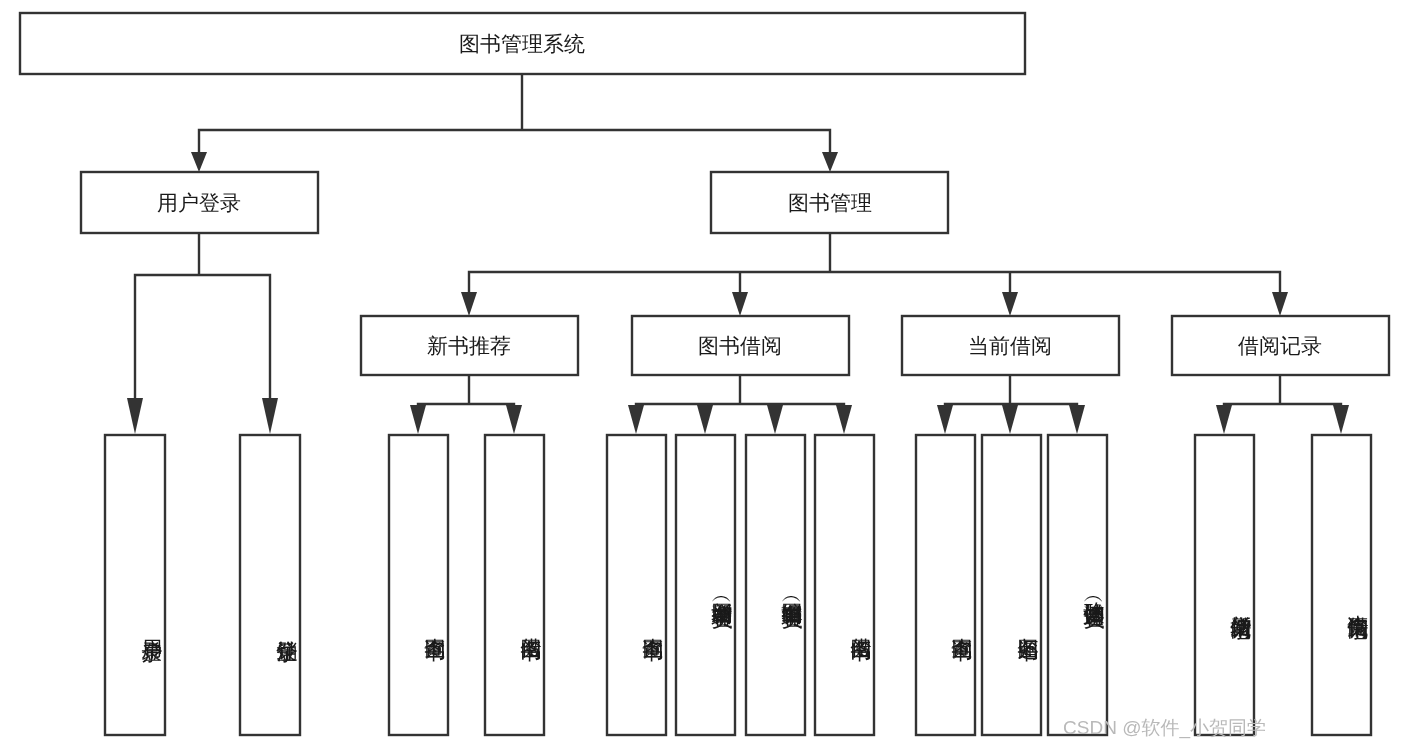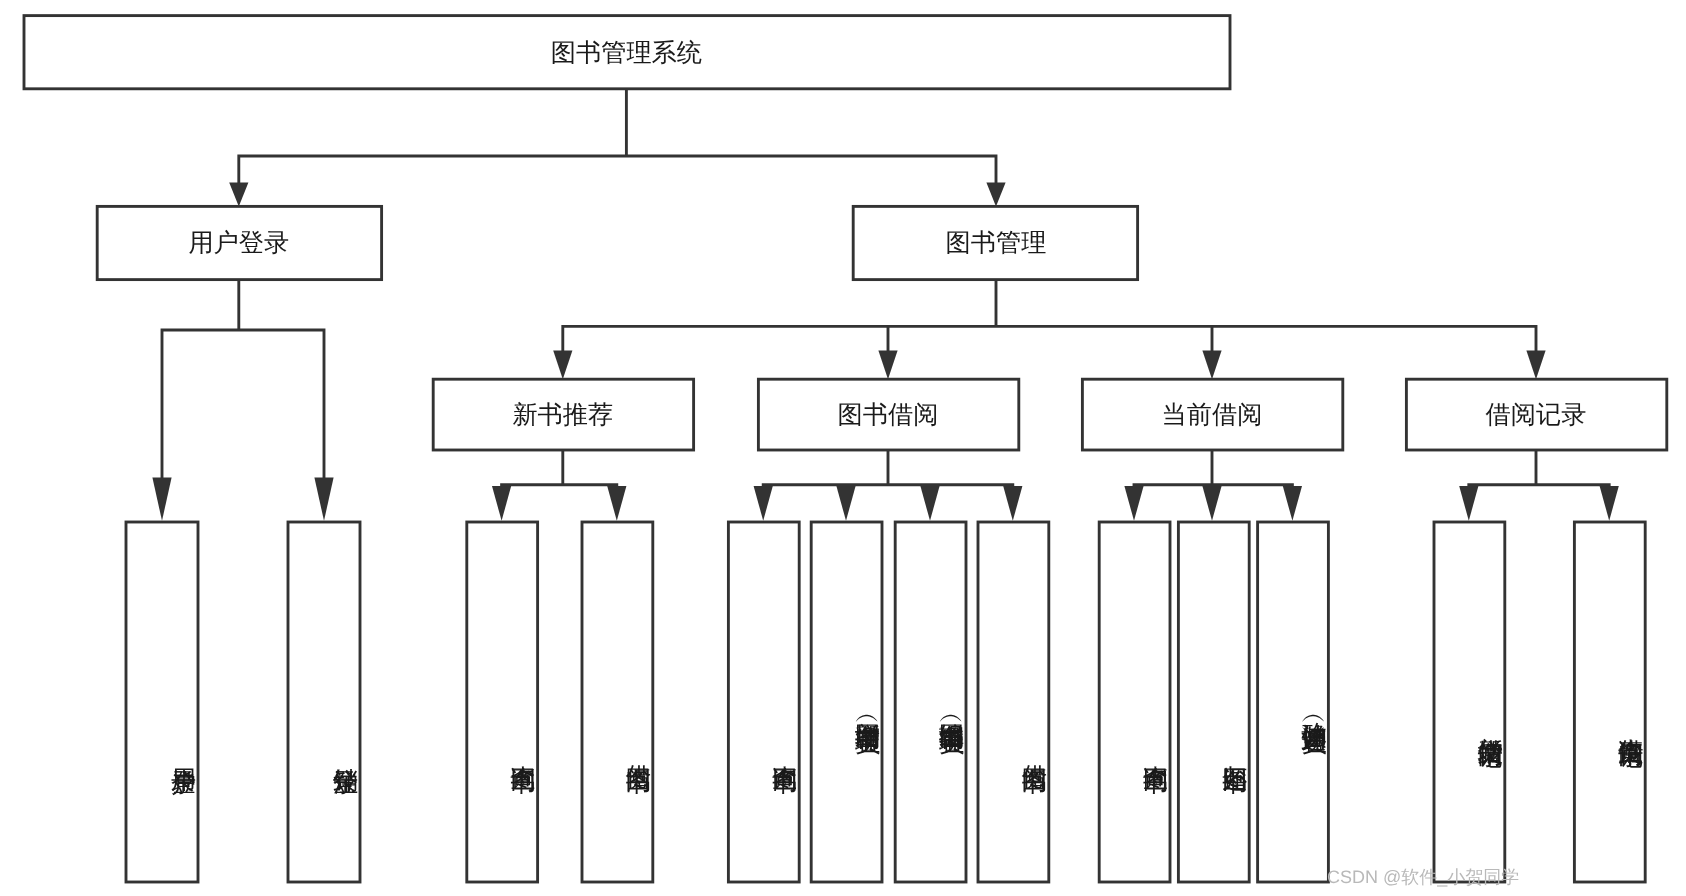--- a/index.html
+++ b/index.html
@@ -61,21 +61,21 @@
     align-items: flex-start;
     justify-content: center;
     white-space: nowrap;
     pointer-events: none;
   }
   .watermark {
     position: absolute;
     right: 8px;
     bottom: 6px;
     font-family: "Liberation Sans", "DejaVu Sans", sans-serif;
-    font-size: 15px;
+    font-size: 19px;
     color: #b9b9b9;
     white-space: nowrap;
   }
 </style>
 </head>
 <body>
 
 <div id="diagram-root">
 
   <svg class="diagram-svg" viewBox="0 0 1405 747">

